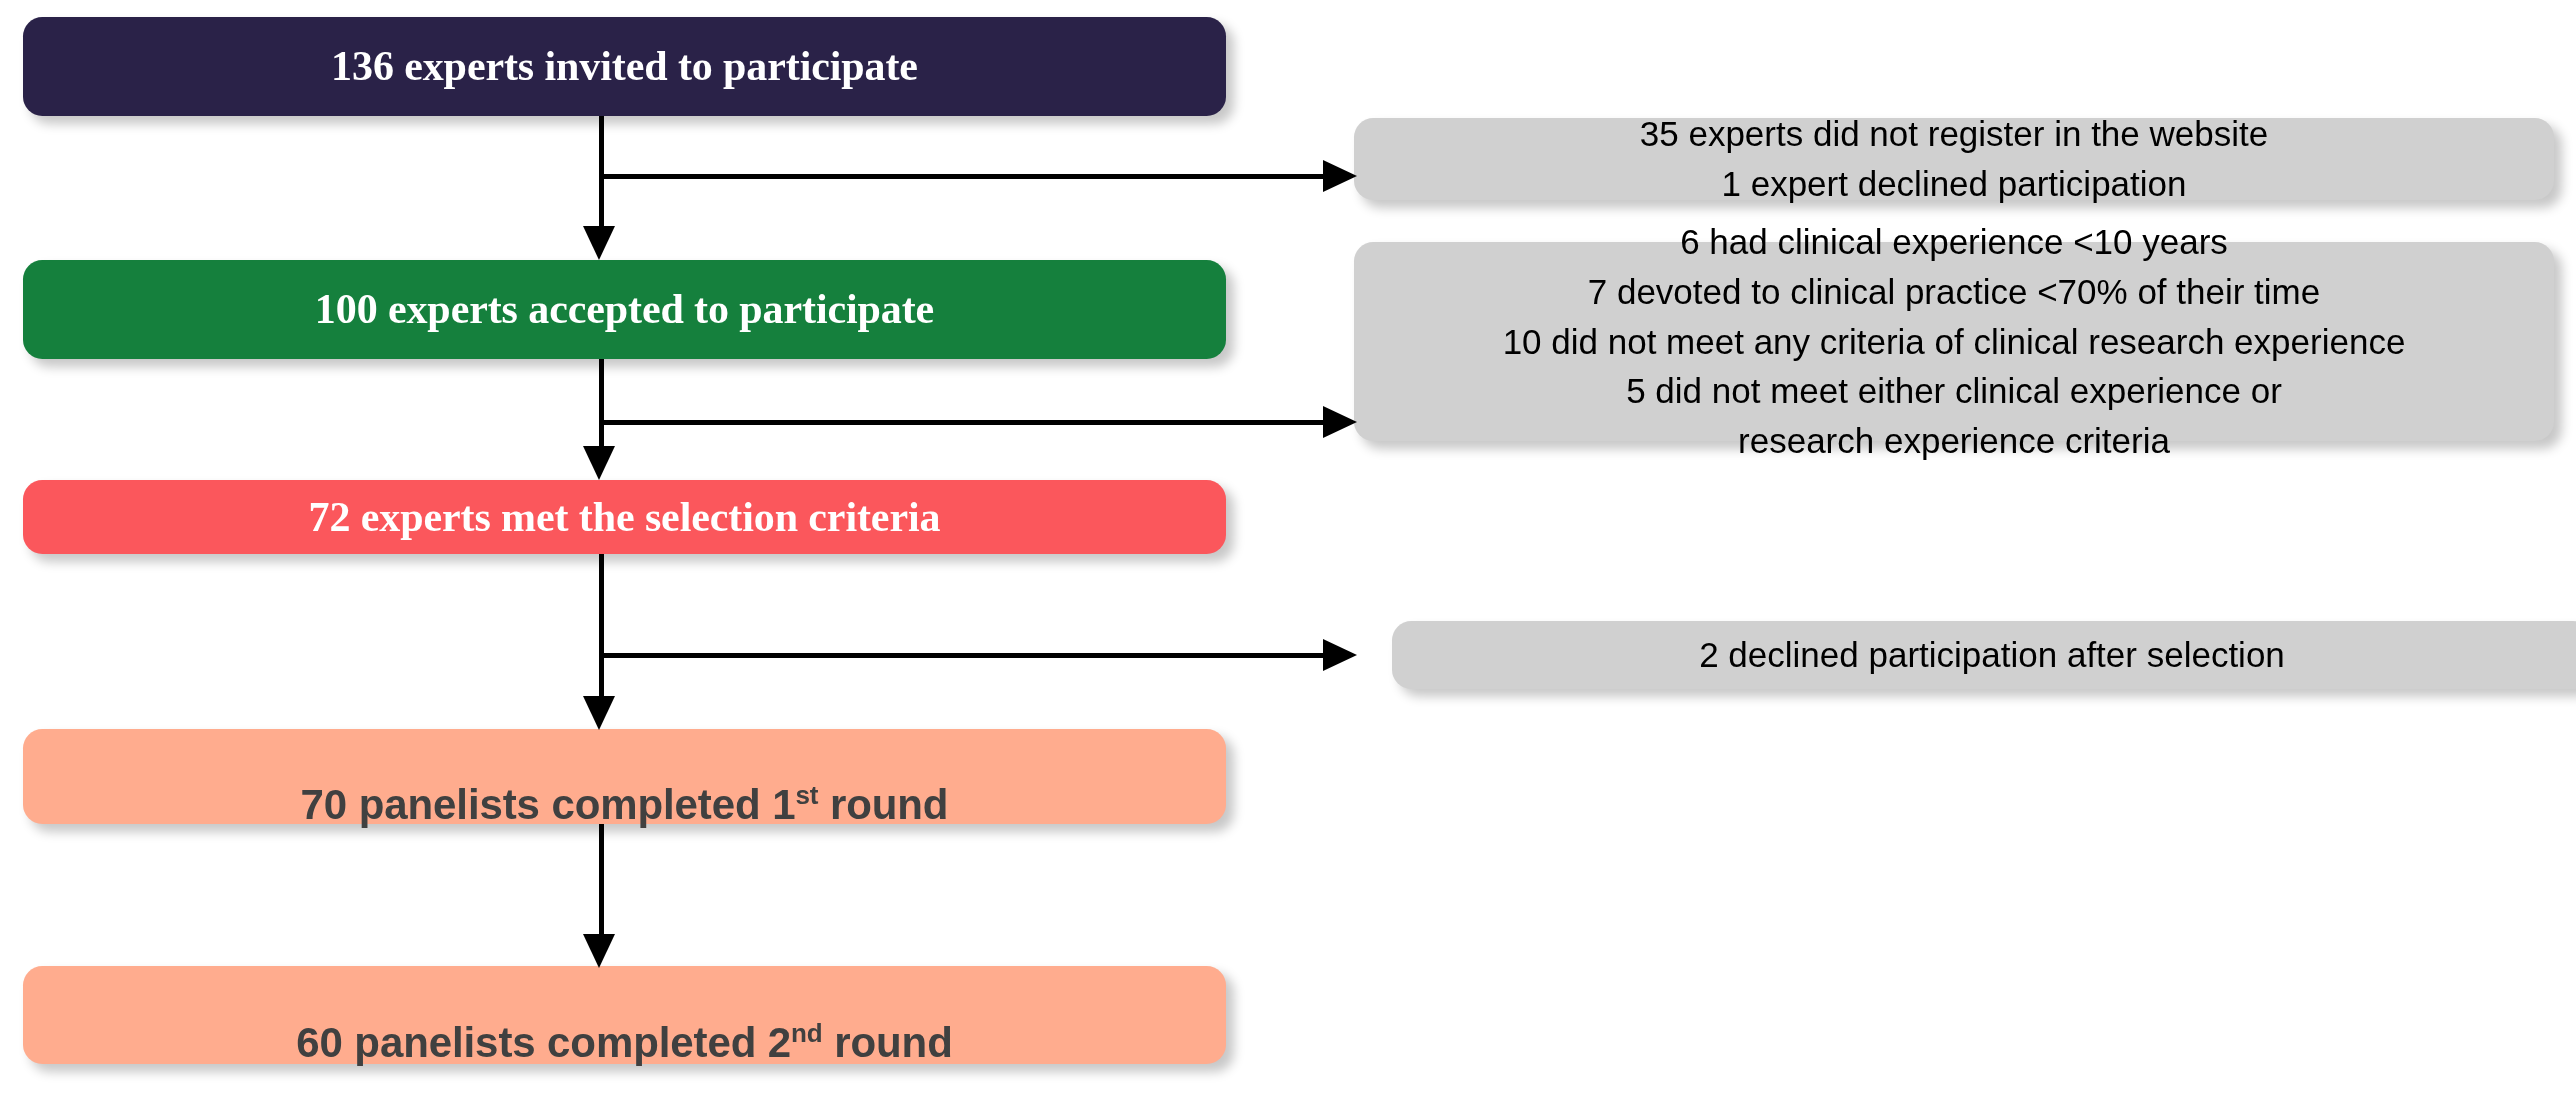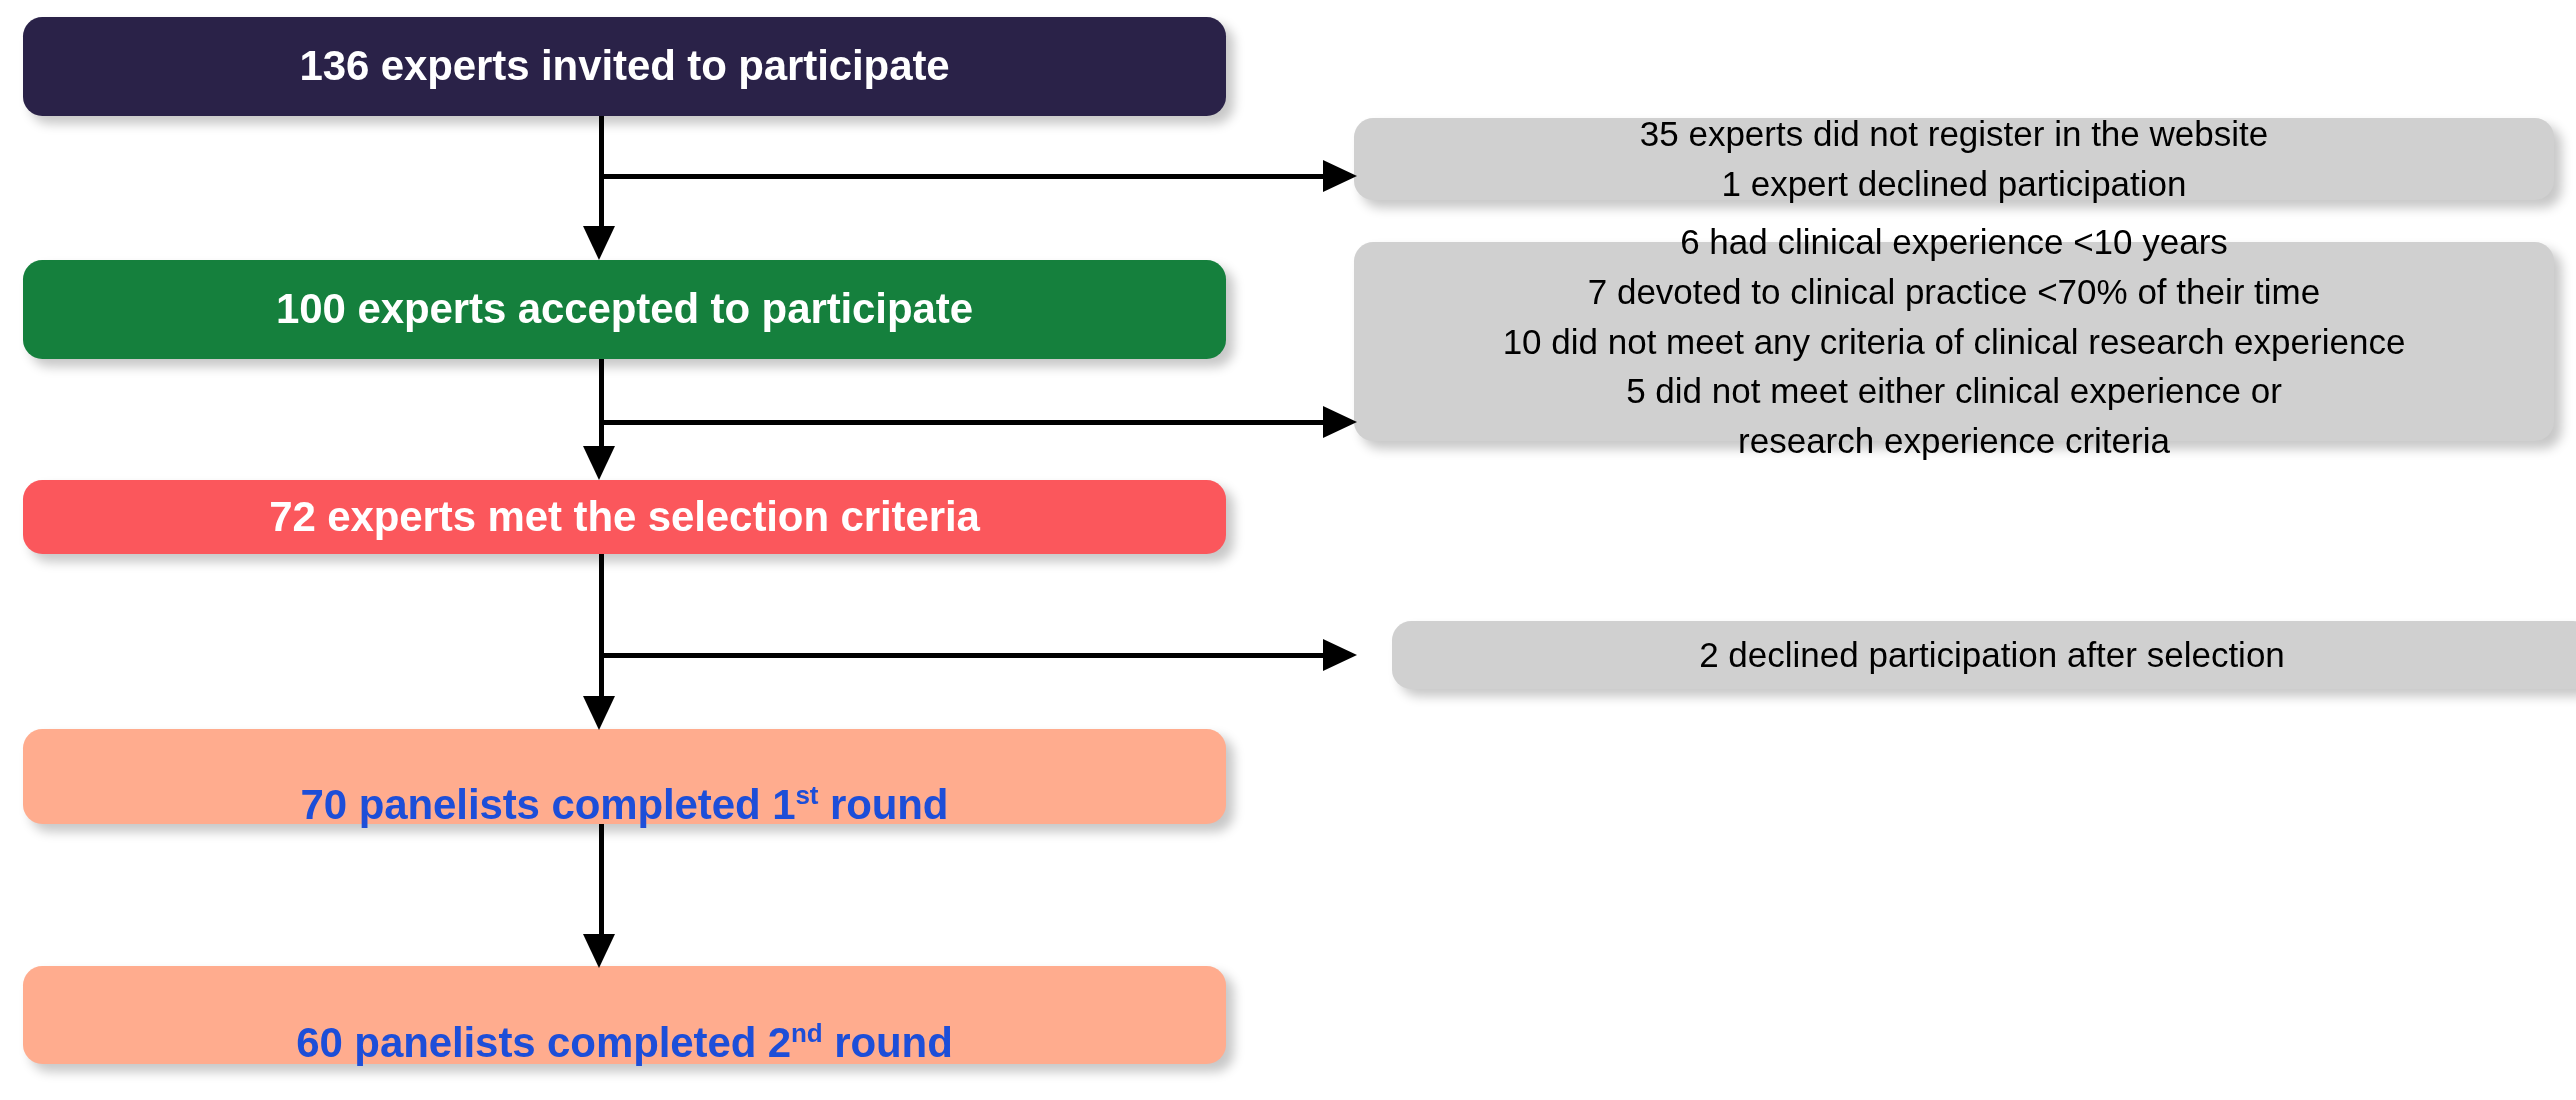--- a/index.html
+++ b/index.html
@@ -41,22 +41,22 @@
   
   .main-node {
     left: 23px;
     width: 1203px;
   }
   .main-node .label {
     font-weight: bold;
     font-size: 42px;
     letter-spacing: -0.1px;
   }
-  .light-text .label { color: #ffffff; }
-  .dark-text  .label { color: #1d4ed8; }
+  .light-text .label { color: #ffffff; font-family: Liberation Serif, serif; }
+  .dark-text  .label { color: #404040; }
 
   
   .side-node {
     left: 1354px;
     width: 1200px;
   }
   .side-node .label {
     font-weight: normal;
     font-size: 35px;
     color: #000000;

